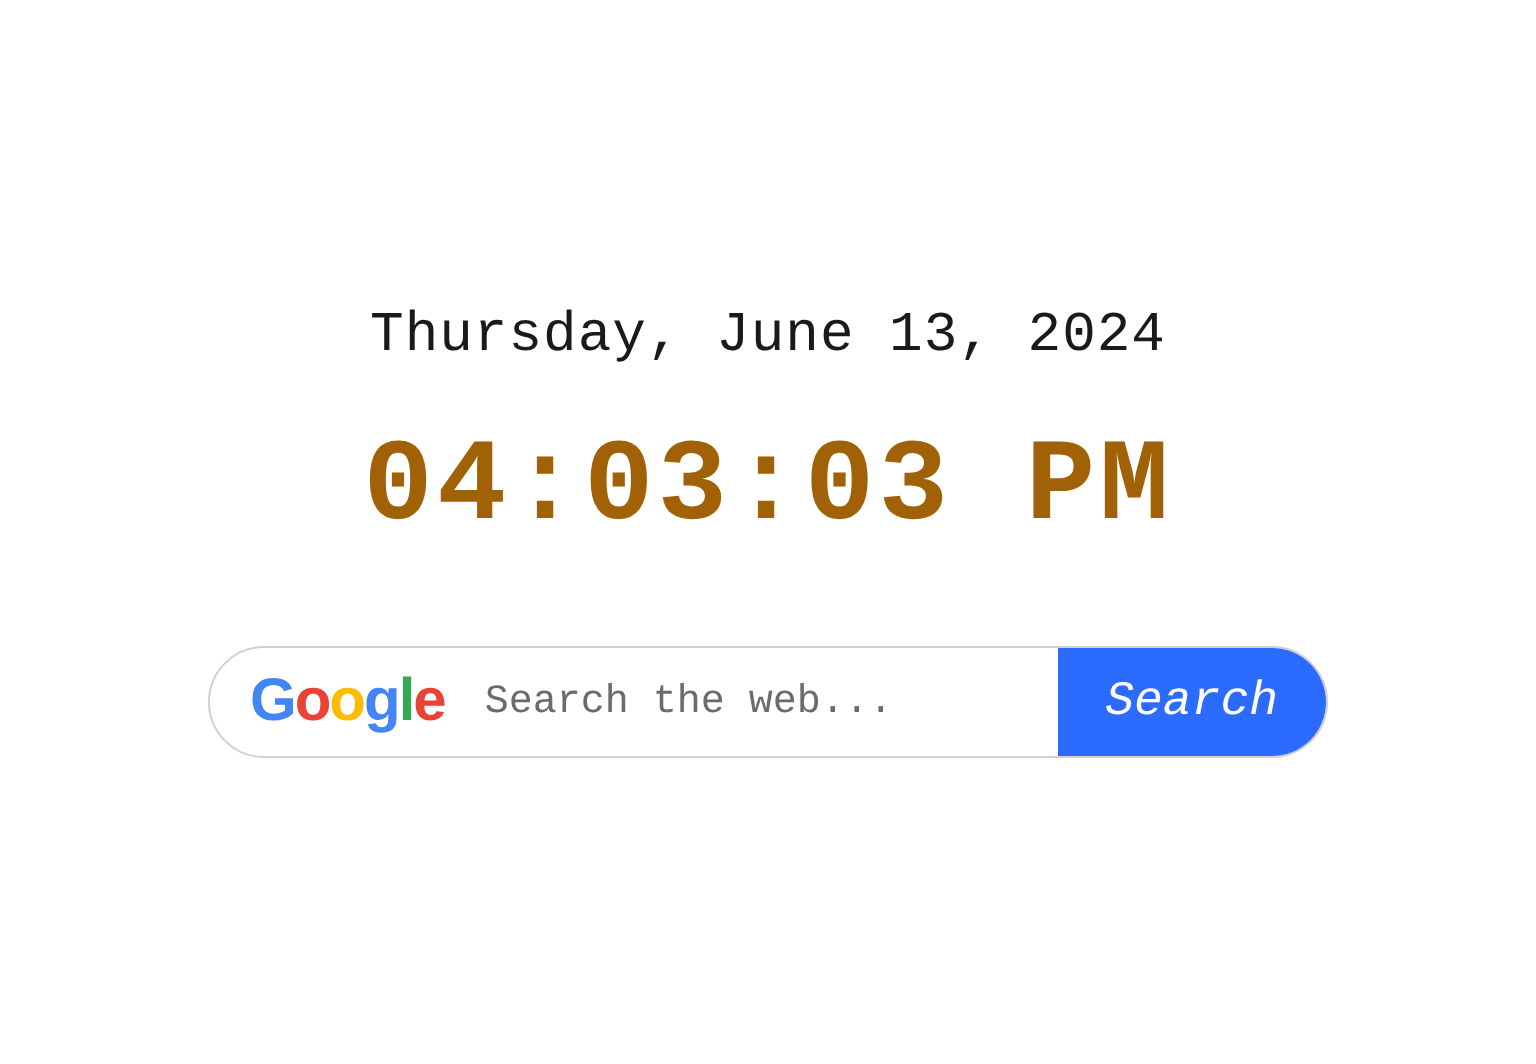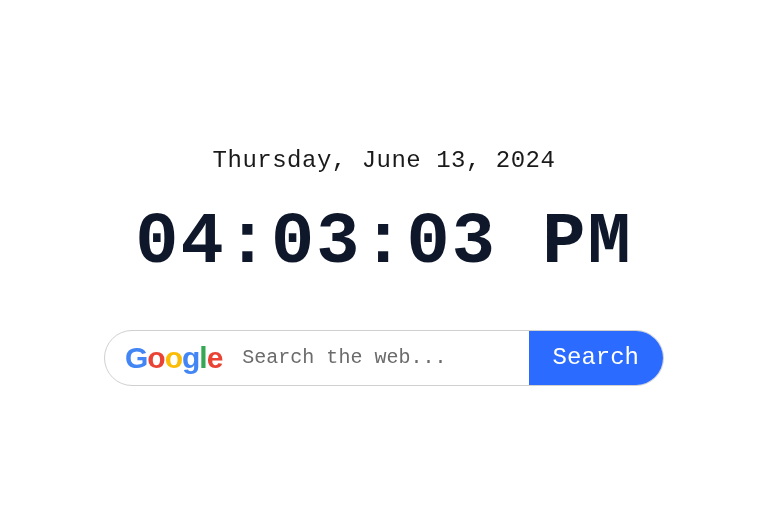--- a/index.html
+++ b/index.html
@@ -12,28 +12,28 @@
       height: 532px;
       background: #ffffff;
       font-family: "Courier New", Courier, monospace;
       display: flex;
       flex-direction: column;
       align-items: center;
       justify-content: center;
       gap: 28px;
     }
     .date {
-      font-size: 24px;
+      font-size: 28px;
       color: #1a1a1a;
       letter-spacing: 0.5px;
     }
     .time {
-      font-size: 72px;
+      font-size: 58px;
       font-weight: bold;
-      color: #0f172a;
+      color: #a16207;
       letter-spacing: 2px;
     }
     .search-bar {
       display: flex;
       align-items: stretch;
       width: 560px;
       height: 56px;
       border: 1px solid #d0d0d0;
       border-radius: 28px;
       overflow: hidden;
@@ -73,20 +73,21 @@
       background: #2b6bff;
       color: #ffffff;
       border: none;
       font-family: "Courier New", Courier, monospace;
       font-size: 24px;
       padding: 0 24px;
       cursor: pointer;
       display: flex;
       align-items: center;
       justify-content: center;
+      font-style: italic;
     }
   </style>
 </head>
 <body>
 
 <div class="date">Thursday, June 13, 2024</div>
 <div class="time">04:03:03 PM</div>
 
 <div class="search-bar">
   <div class="logo">

